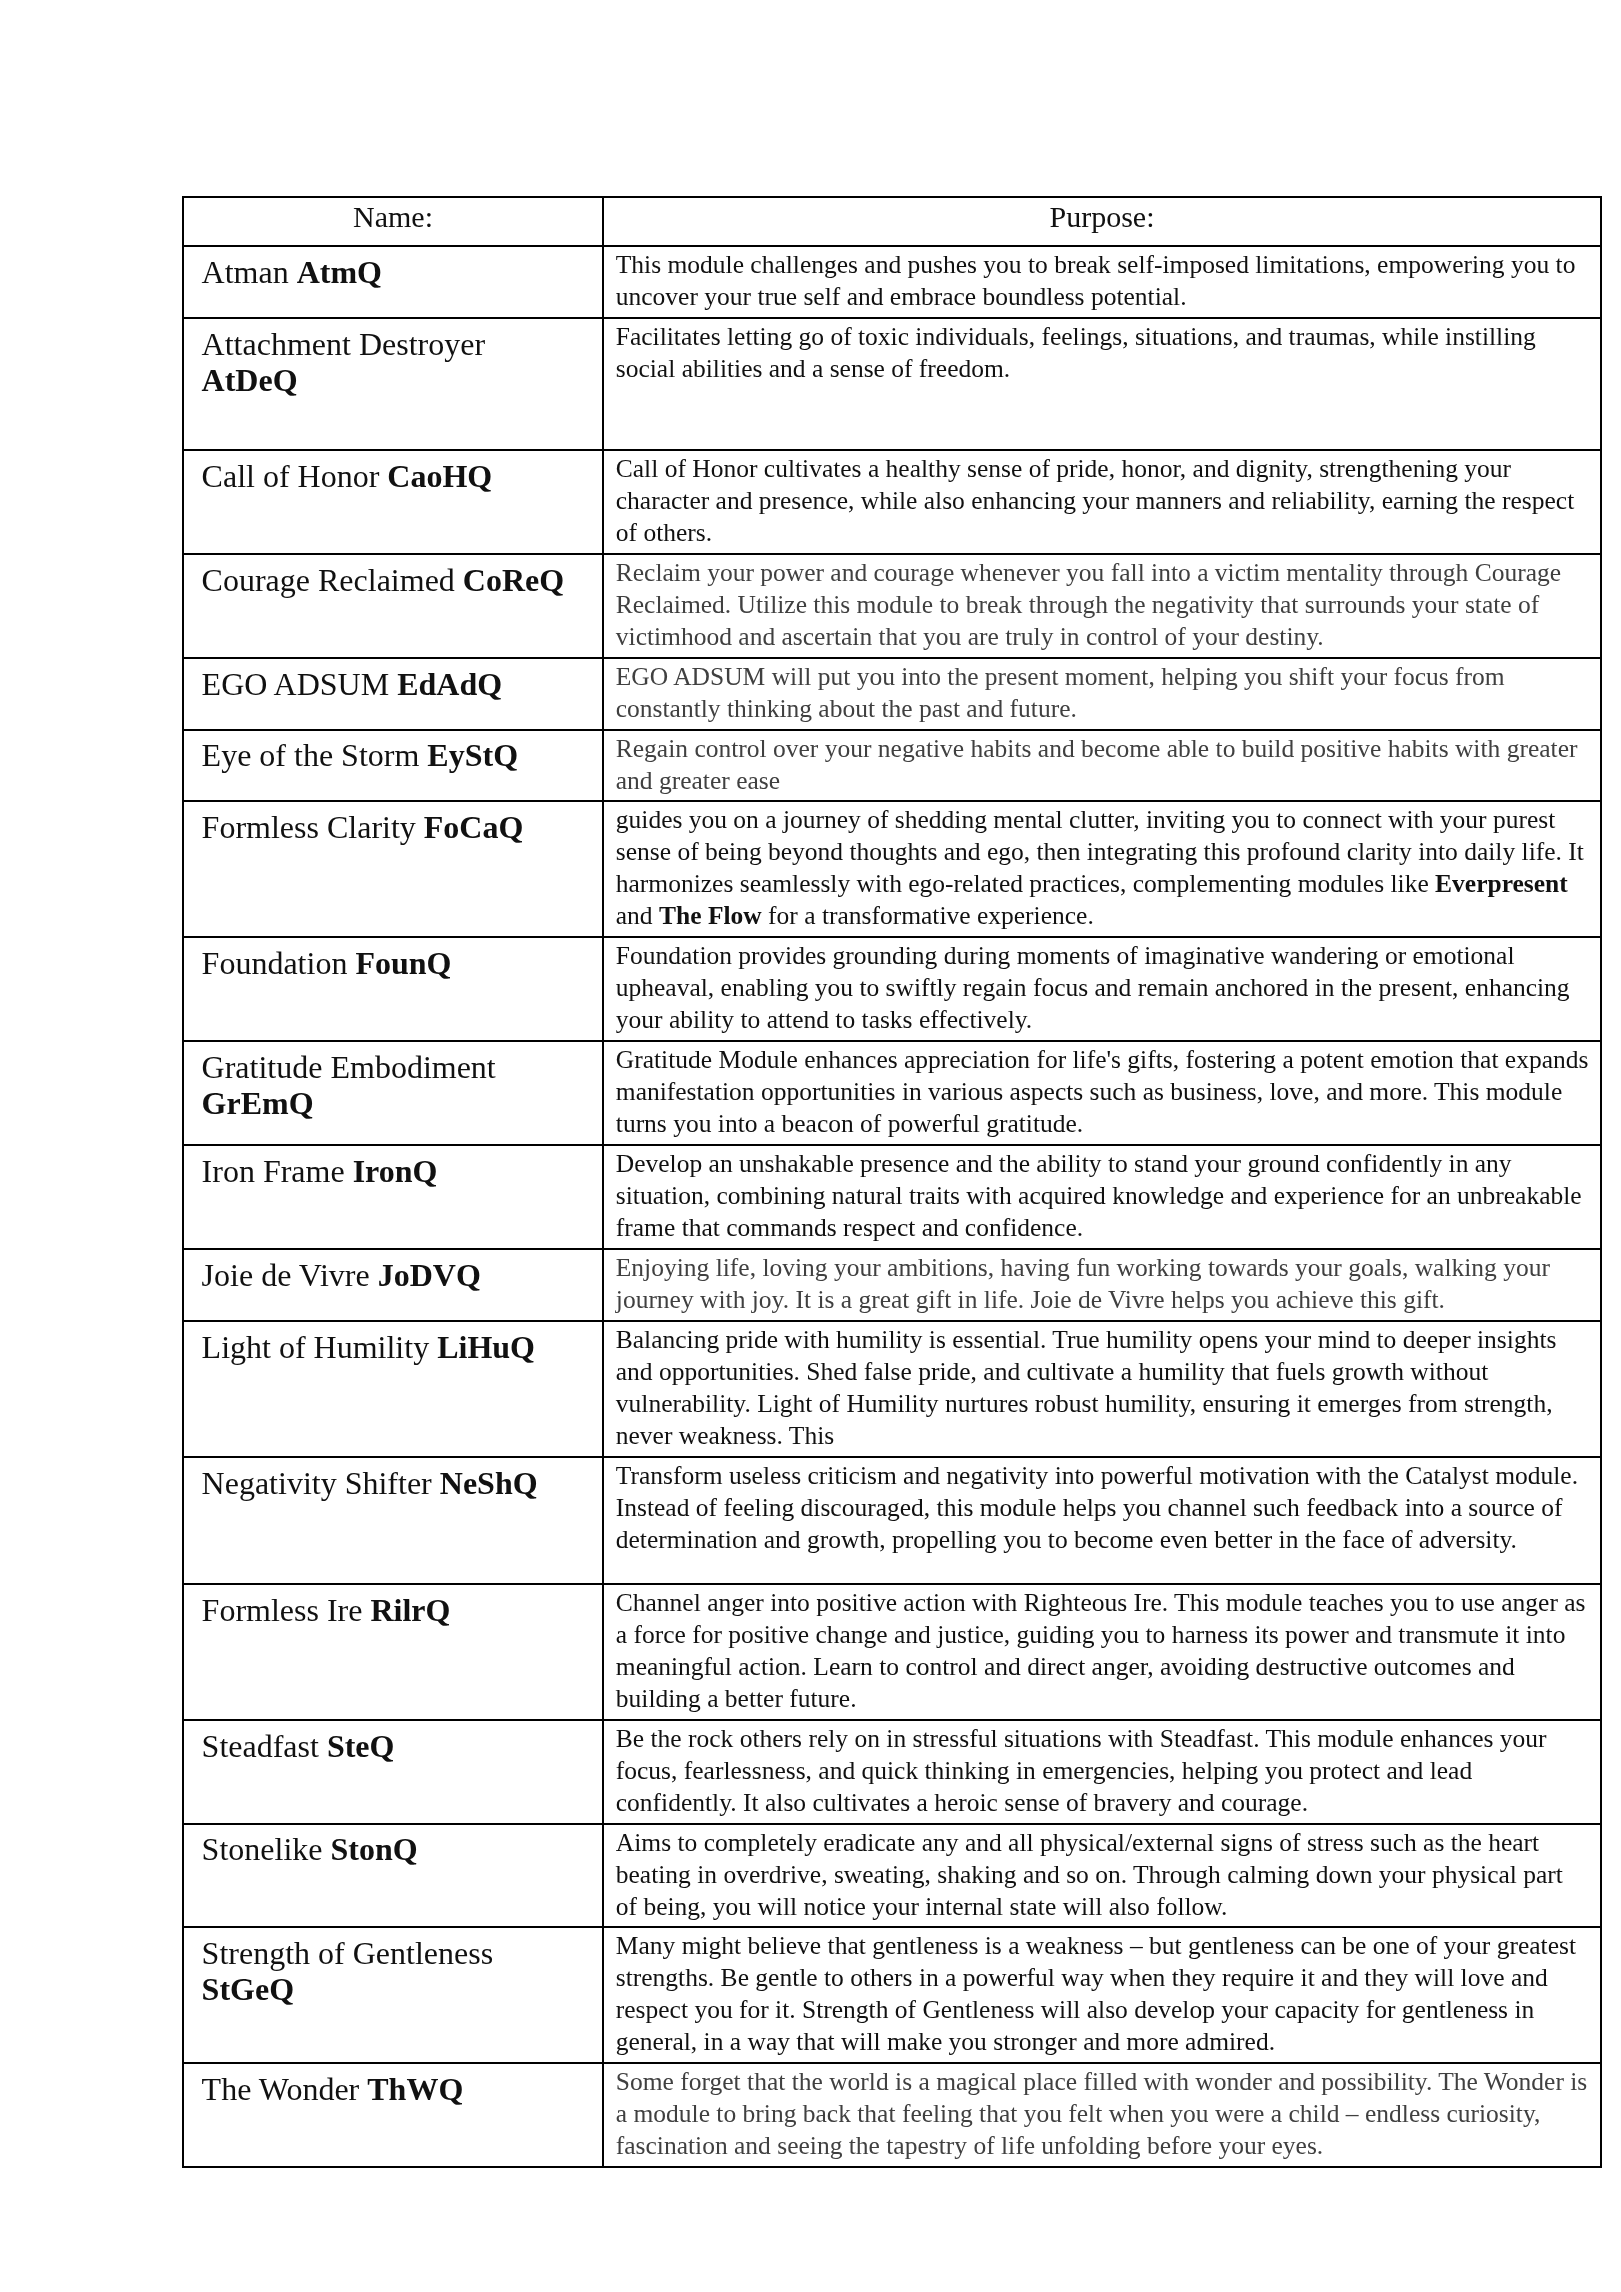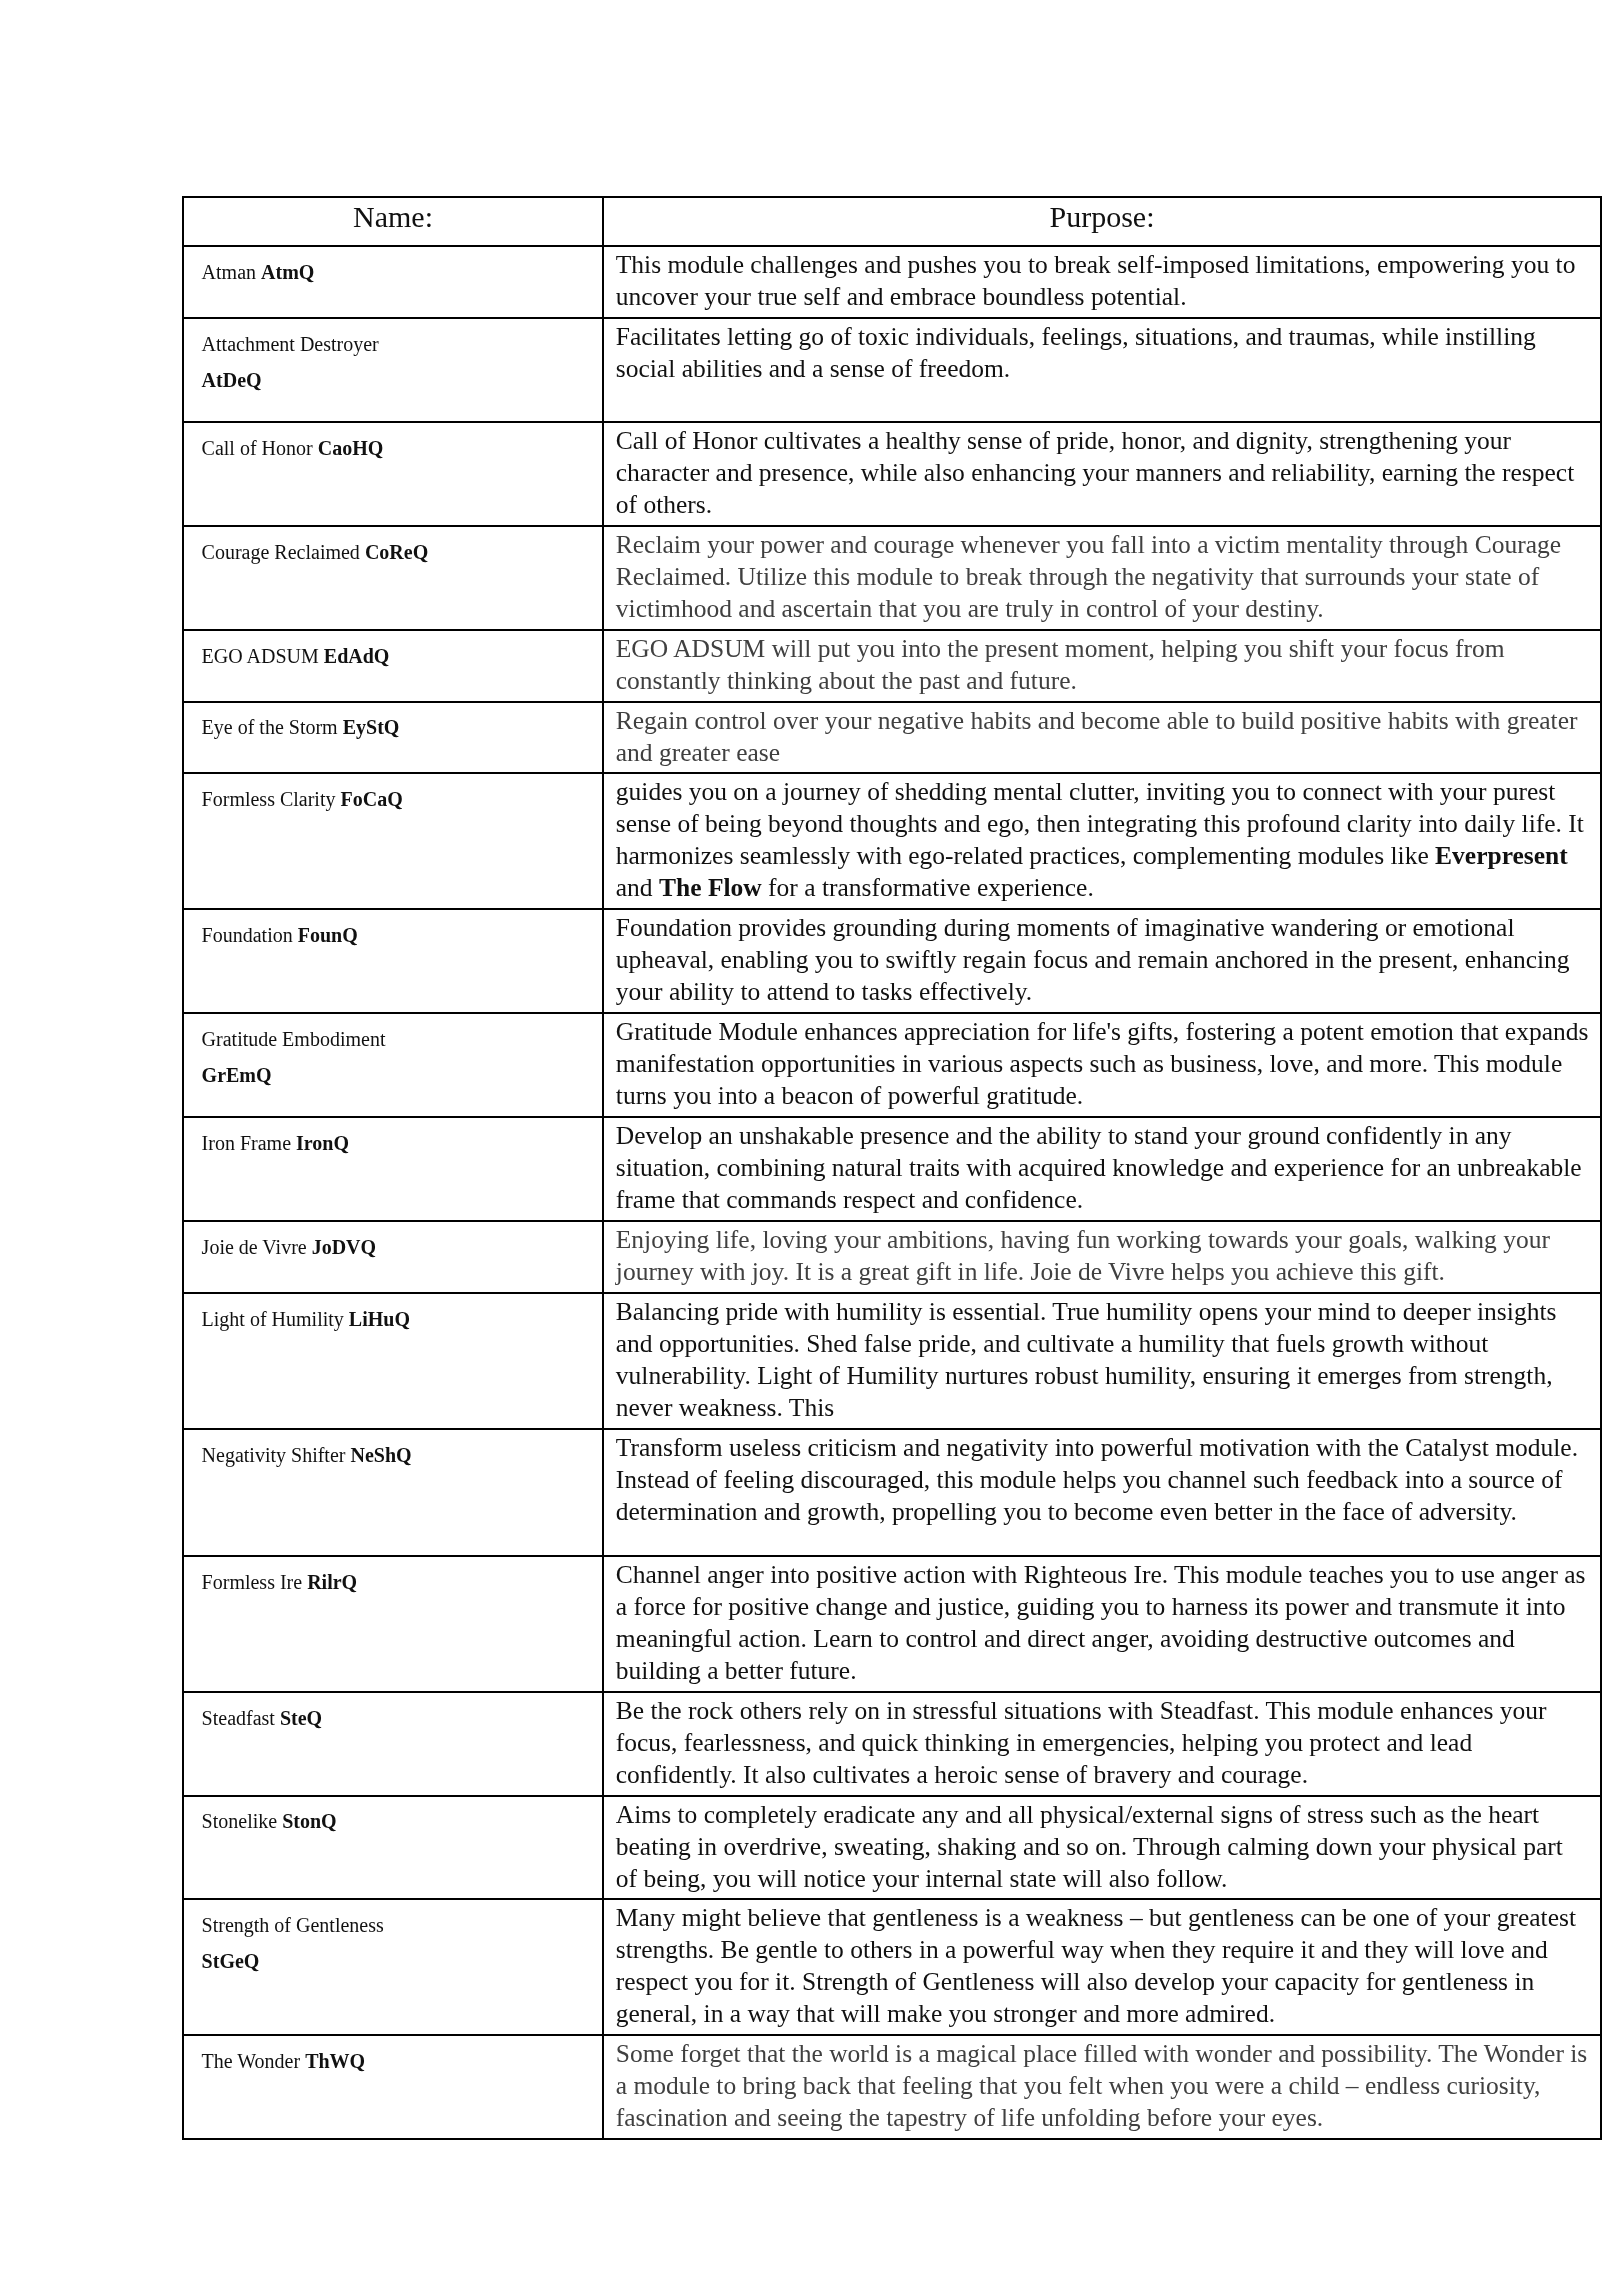--- a/index.html
+++ b/index.html
@@ -28,21 +28,21 @@
   th,td{
     border:2px solid var(--border);
     border-top-width:2.9px;border-bottom-width:2.9px;
     vertical-align:top;text-align:left;
   }
   th{
     font-weight:400;font-size:30px;height:49px;
     text-align:center;padding:2px 0 3.9px 0;margin-top:30px;
   }
   td.name-cell{
-    font-size:20px;line-height:36px;
+    font-size:32px;line-height:36px;
     padding:6.9px 13.7px 5.9px 17.6px;
   }
   td.name-cell b{font-weight:700;}
   td.purpose-cell{
     font-size:25.5px;line-height:32px;
     padding:2px 9.8px 3.9px 11.8px;
   }
   td.purpose-cell b{font-weight:700;}
   td.purpose-cell.muted{color:var(--muted);}
 </style>
@@ -60,21 +60,21 @@
       <tr>
         <th>Name:</th>
         <th>Purpose:</th>
       </tr>
     </thead>
     <tbody>
         <tr style="height: 65px;">
           <td class="name-cell"><span>Atman</span> <b>AtmQ</b></td>
           <td class="purpose-cell"><span>This module challenges and pushes you to break self-imposed limitations, empowering you to uncover your true self and embrace boundless potential.</span></td>
         </tr>
-        <tr style="height: 104px;">
+        <tr style="height: 132px;">
           <td class="name-cell"><span>Attachment Destroyer</span> <br><b>AtDeQ</b></td>
           <td class="purpose-cell"><span>Facilitates letting go of toxic individuals, feelings, situations, and traumas, while instilling social abilities and a sense of freedom.</span></td>
         </tr>
         <tr style="height: 102px;">
           <td class="name-cell"><span>Call of Honor</span> <b>CaoHQ</b></td>
           <td class="purpose-cell"><span>Call of Honor cultivates a healthy sense of pride, honor, and dignity, strengthening your character and presence, while also enhancing your manners and reliability, earning the respect of others.</span></td>
         </tr>
         <tr style="height: 94px;">
           <td class="name-cell"><span>Courage Reclaimed</span> <b>CoReQ</b></td>
           <td class="purpose-cell muted"><span>Reclaim your power and courage whenever you fall into a victim mentality through Courage Reclaimed. Utilize this module to break through the negativity that surrounds your state of victimhood and ascertain that you are truly in control of your destiny.</span></td>

